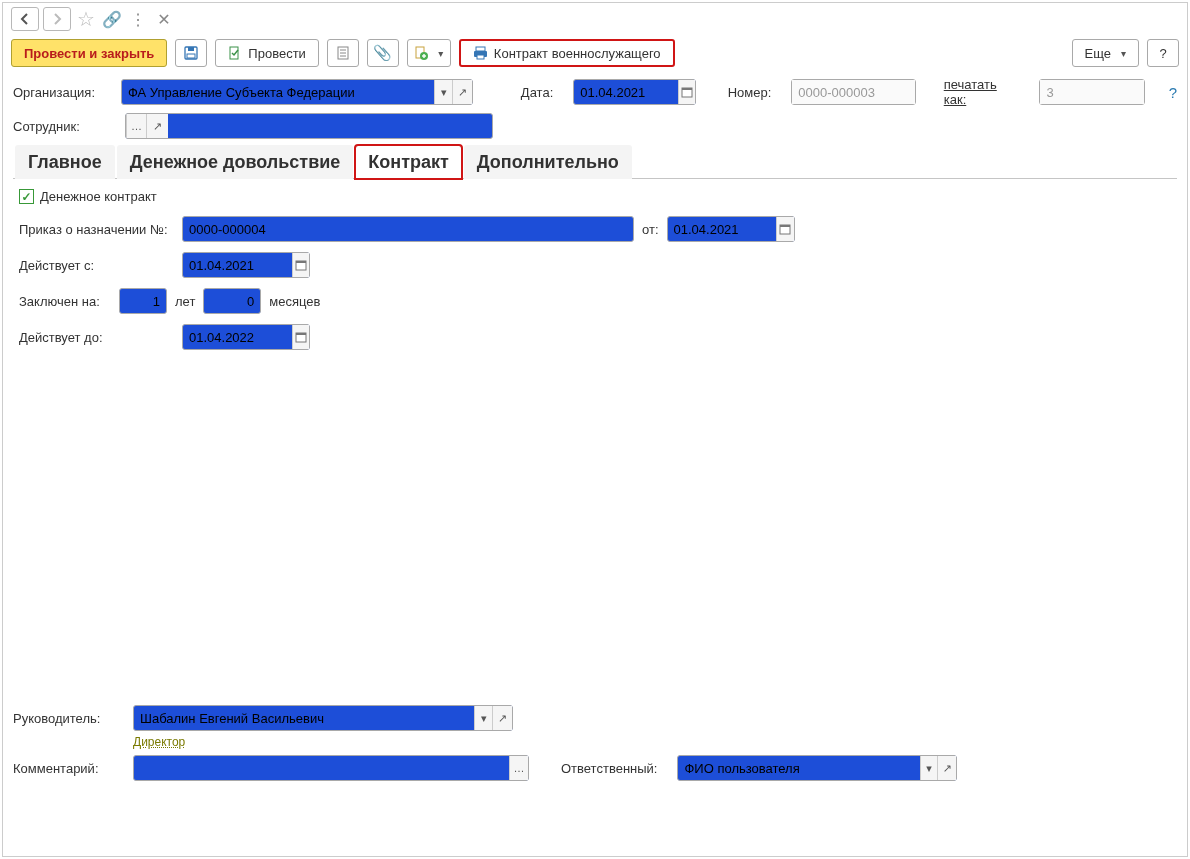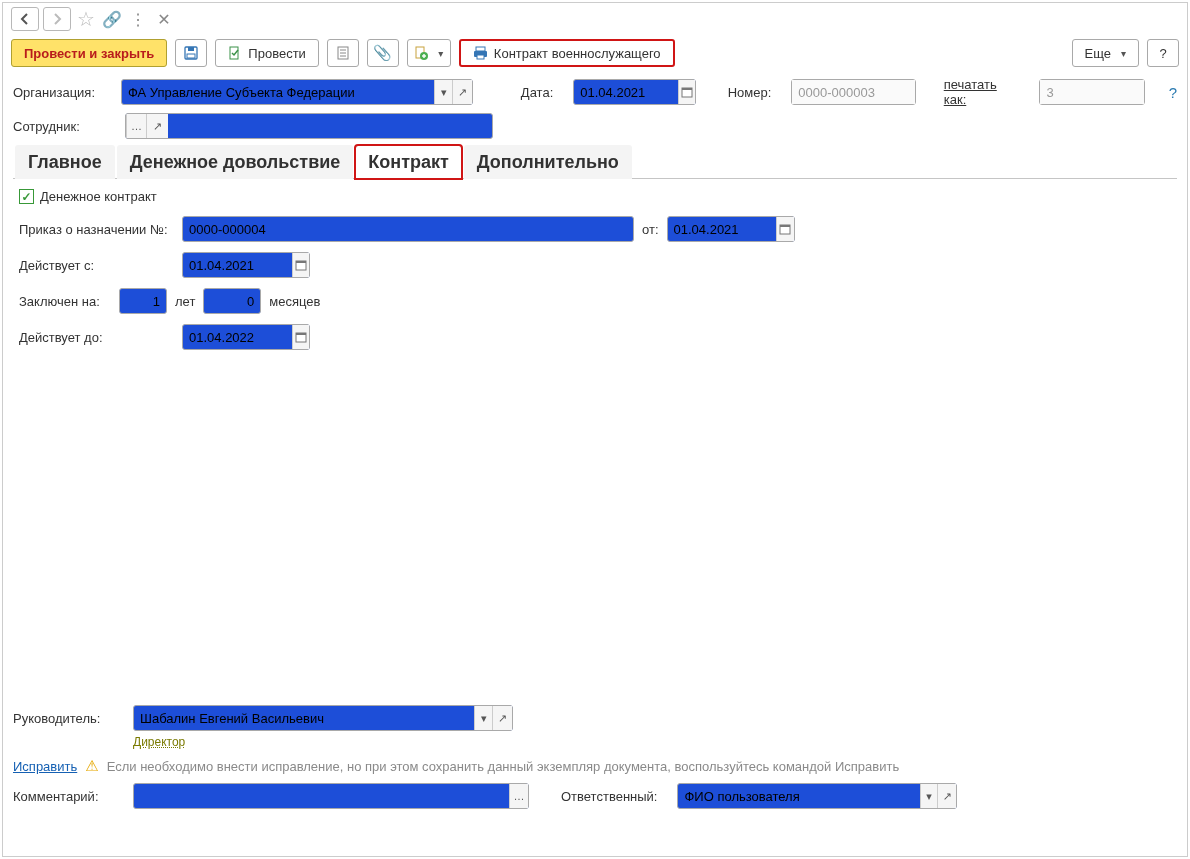--- a/index.html
+++ b/index.html
@@ -365,25 +365,20 @@
         <input value="Шабалин Евгений Васильевич" style="">
         <div class="mini-btn">▾</div>
         <div class="mini-btn external">↗</div>
       </div>
     </div>
     <div class="form-row" style="margin-top:-2px;">
       <span style="width:100px;"></span>
       <span class="small-link">Директор</span>
     </div>
 
-    <div class="hint-row">
-      <span class="link classic">Исправить</span>
-      <span class="warn-icon">⚠</span>
-      <span class="hint-text">Если необходимо внести исправление, но при этом сохранить данный экземпляр документа, воспользуйтесь командой Исправить</span>
-    </div>
 
     <div class="form-row">
       <span class="label" style="width:100px;">Комментарий:</span>
       <div class="input-wrap" style="width:396px;">
         <input style="">
         <div class="mini-btn">…</div>
       </div>
       <span class="label" style="margin-left:12px;">Ответственный:</span>
       <div class="input-wrap" style="width:280px;">
         <input value="ФИО пользователя" style="">

